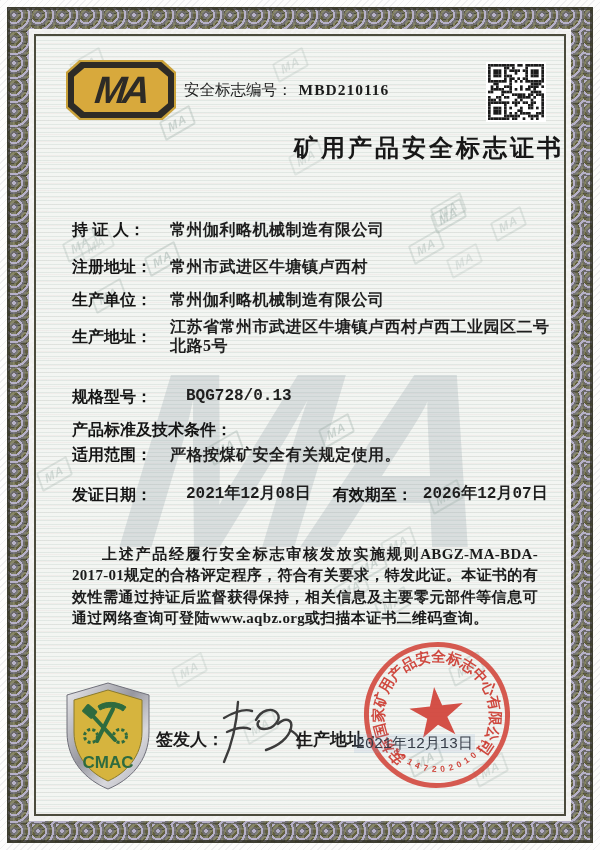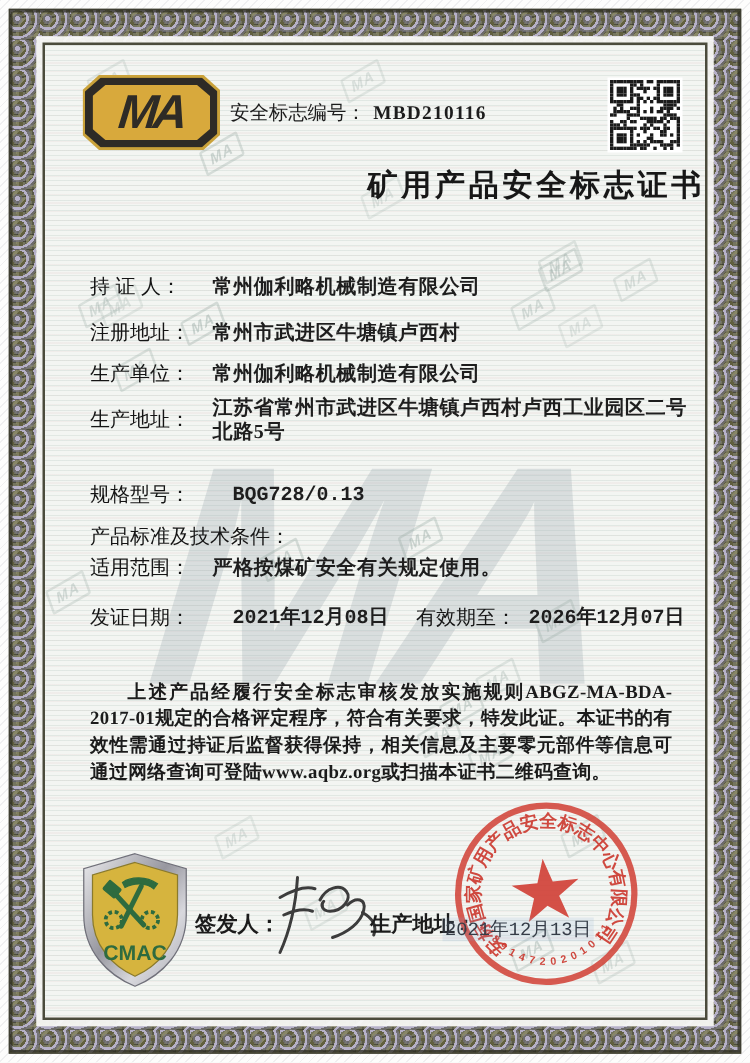--- a/index.html
+++ b/index.html
@@ -67,21 +67,21 @@
   .certno .num{letter-spacing:1px;font-weight:600;margin-left:6px;}
 
   .qr{position:absolute;left:450px;top:26px;width:60px;height:60px;background:#fff;
     display:flex;align-items:center;justify-content:center;}
 
   .title{position:absolute;left:0;right:0;top:96px;text-align:right;
     font-family:"Liberation Serif","DejaVu Serif",serif;font-weight:900;
     font-size:24px;letter-spacing:3px;color:#171717;}
 
   .frow{position:absolute;left:36px;right:14px;display:flex;align-items:flex-start;line-height:19px;}
-  .flabel{flex:none;font-weight:400;font-size:16px;color:#141414;white-space:pre;}
+  .flabel{flex:none;font-weight:700;font-size:16px;color:#141414;white-space:pre;}
   .w98{width:98px;}
   .fvalue{font-family:"Liberation Serif","DejaVu Serif",serif;font-weight:700;
     font-size:16px;color:#1e1e1e;letter-spacing:.5px;}
   .wrapval{max-width:388px;}
   .mono{font-family:"Liberation Mono","DejaVu Sans Mono",monospace;font-weight:700;letter-spacing:0;margin-left:16px;}
   .gapL{margin-left:10px;}
 
   .statement{position:absolute;left:36px;right:26px;top:508px;
     font-family:"Liberation Serif","DejaVu Serif",serif;font-weight:700;
     font-size:15px;line-height:1.42;color:#1b1b1b;text-align:justify;text-indent:2em;letter-spacing:.3px;}

